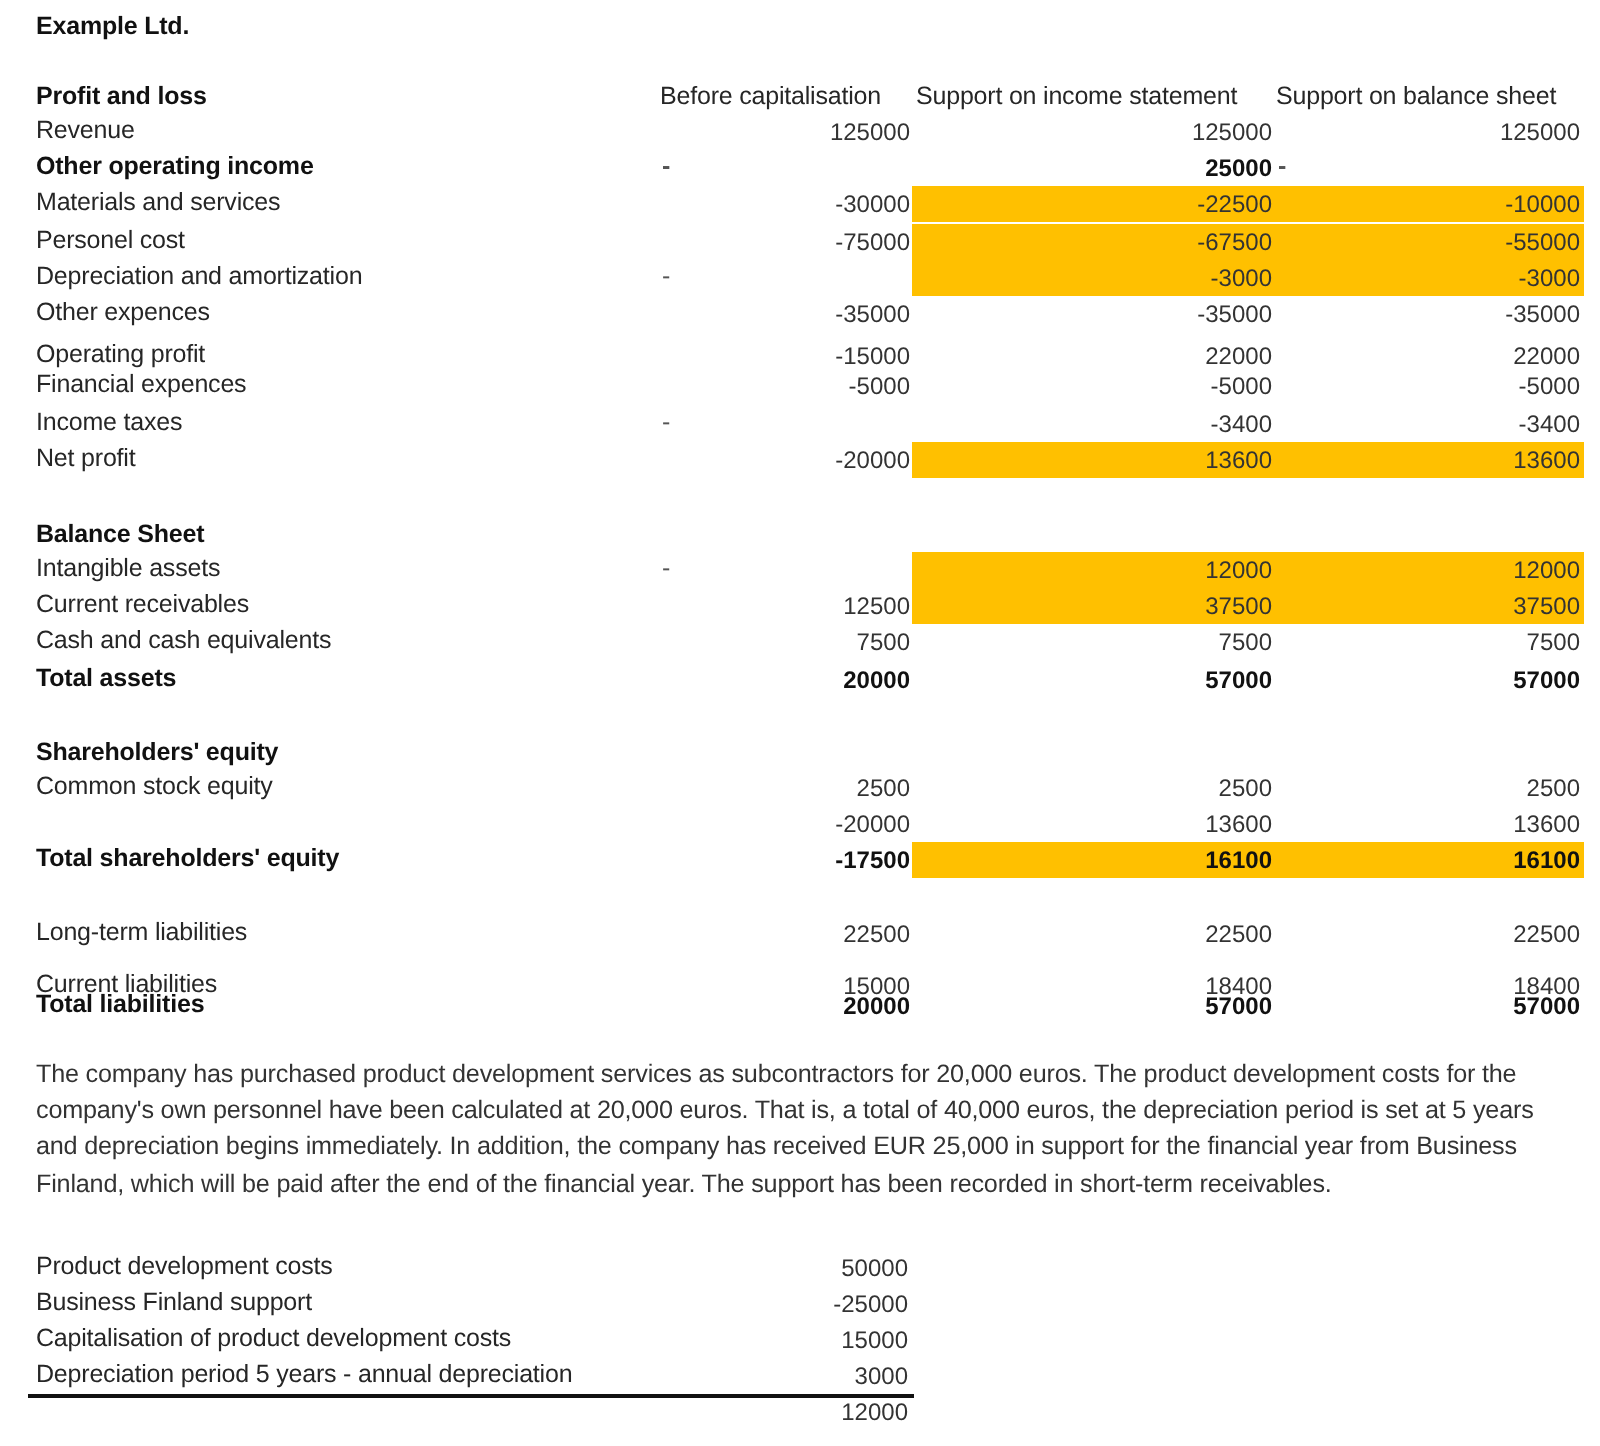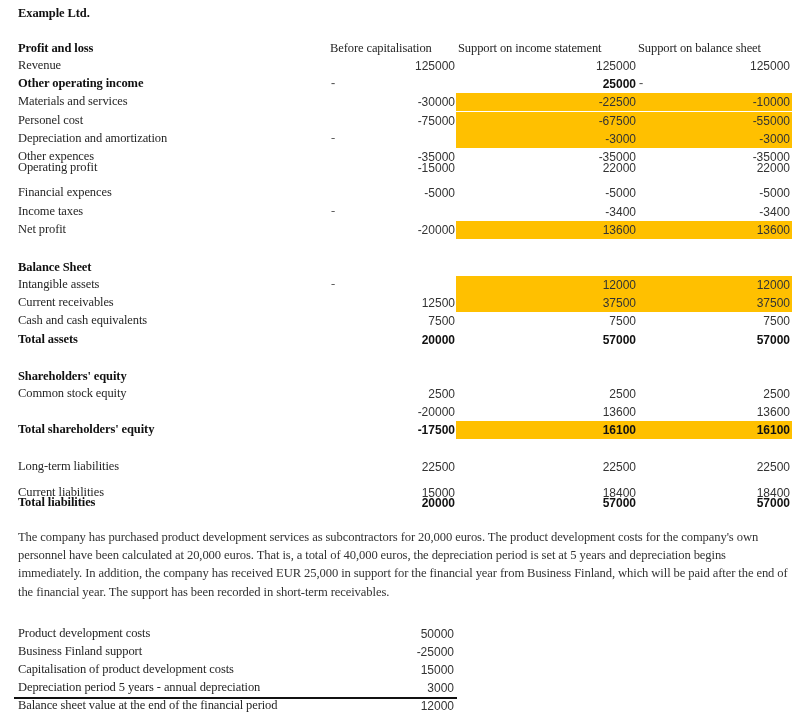--- a/index.html
+++ b/index.html
@@ -1,20 +1,20 @@
 <!DOCTYPE html>
 <html><head>
 <meta charset="utf-8">
 <style>
   html, body { margin: 0; padding: 0; background: #ffffff; }
   body {
     width: 800px; height: 723px; position: relative; overflow: hidden;
     font-family: "DejaVu Sans", sans-serif; color: #262626;
   }
-  .lbl { font-family: Liberation Serif, serif; font-size: 12.5px; letter-spacing: -0.1px; }
+  .lbl { font-family: Liberation Sans, sans-serif; font-size: 12.5px; letter-spacing: -0.1px; }
   .num { font-family: "Liberation Sans", sans-serif; font-size: 12px; color: #333; }
   .bold { font-weight: bold; color: #111; }
   .abs { position: absolute; white-space: nowrap; }
   #title { left: 18px; top: 6px; font-weight: bold; color: #111; }
   .row { position: absolute; left: 0; width: 692px; height: 18px; }
   .row .label { position: absolute; left: 18px; top: 1px; }
   .row .c1 { position: absolute; left: 322px; width: 133px; text-align: right; top: 2px; }
   .row .c2 { position: absolute; left: 456px; width: 180px; text-align: right; top: 2px; }
   .row .c3 { position: absolute; left: 636px; width: 154px; text-align: right; top: 2px; }
   .row .d1 { position: absolute; left: 331px; top: 1px; color: #555; }
@@ -74,21 +74,21 @@
       <span class="d1 lbl">-</span>
       <span class="c2 num">-3000</span>
       <span class="c3 num">-3000</span>
     </div>
     <div class="row" style="top: 148px;">
       <span class="label lbl">Other expences</span>
       <span class="c1 num">-35000</span>
       <span class="c2 num">-35000</span>
       <span class="c3 num">-35000</span>
     </div>
-    <div class="row" style="top: 159px; padding-left: 28px;">
+    <div class="row" style="top: 169px; padding-left: 28px;">
       <span class="label lbl">Operating profit</span>
       <span class="c1 num">-15000</span>
       <span class="c2 num">22000</span>
       <span class="c3 num">22000</span>
     </div>
     <div class="row" style="top: 184.4px;">
       <span class="label lbl">Financial expences</span>
       <span class="c1 num">-5000</span>
       <span class="c2 num">-5000</span>
       <span class="c3 num">-5000</span>
@@ -198,17 +198,16 @@
     </div>
     <div class="calc" style="top: 661px;">
       <span class="label lbl">Capitalisation of product development costs</span>
       <span class="val num">15000</span>
     </div>
     <div class="calc" style="top: 679px;">
       <span class="label lbl">Depreciation period 5 years - annual depreciation</span>
       <span class="val num">3000</span>
     </div>
     <div class="calc" style="top: 697px;">
-      <span class="label lbl">Balance sheet value at the end of the financial period</span>
       <span class="val num">12000</span>
     </div>
   </div>
 <div id="calc-line"></div>
 
 </body></html>

